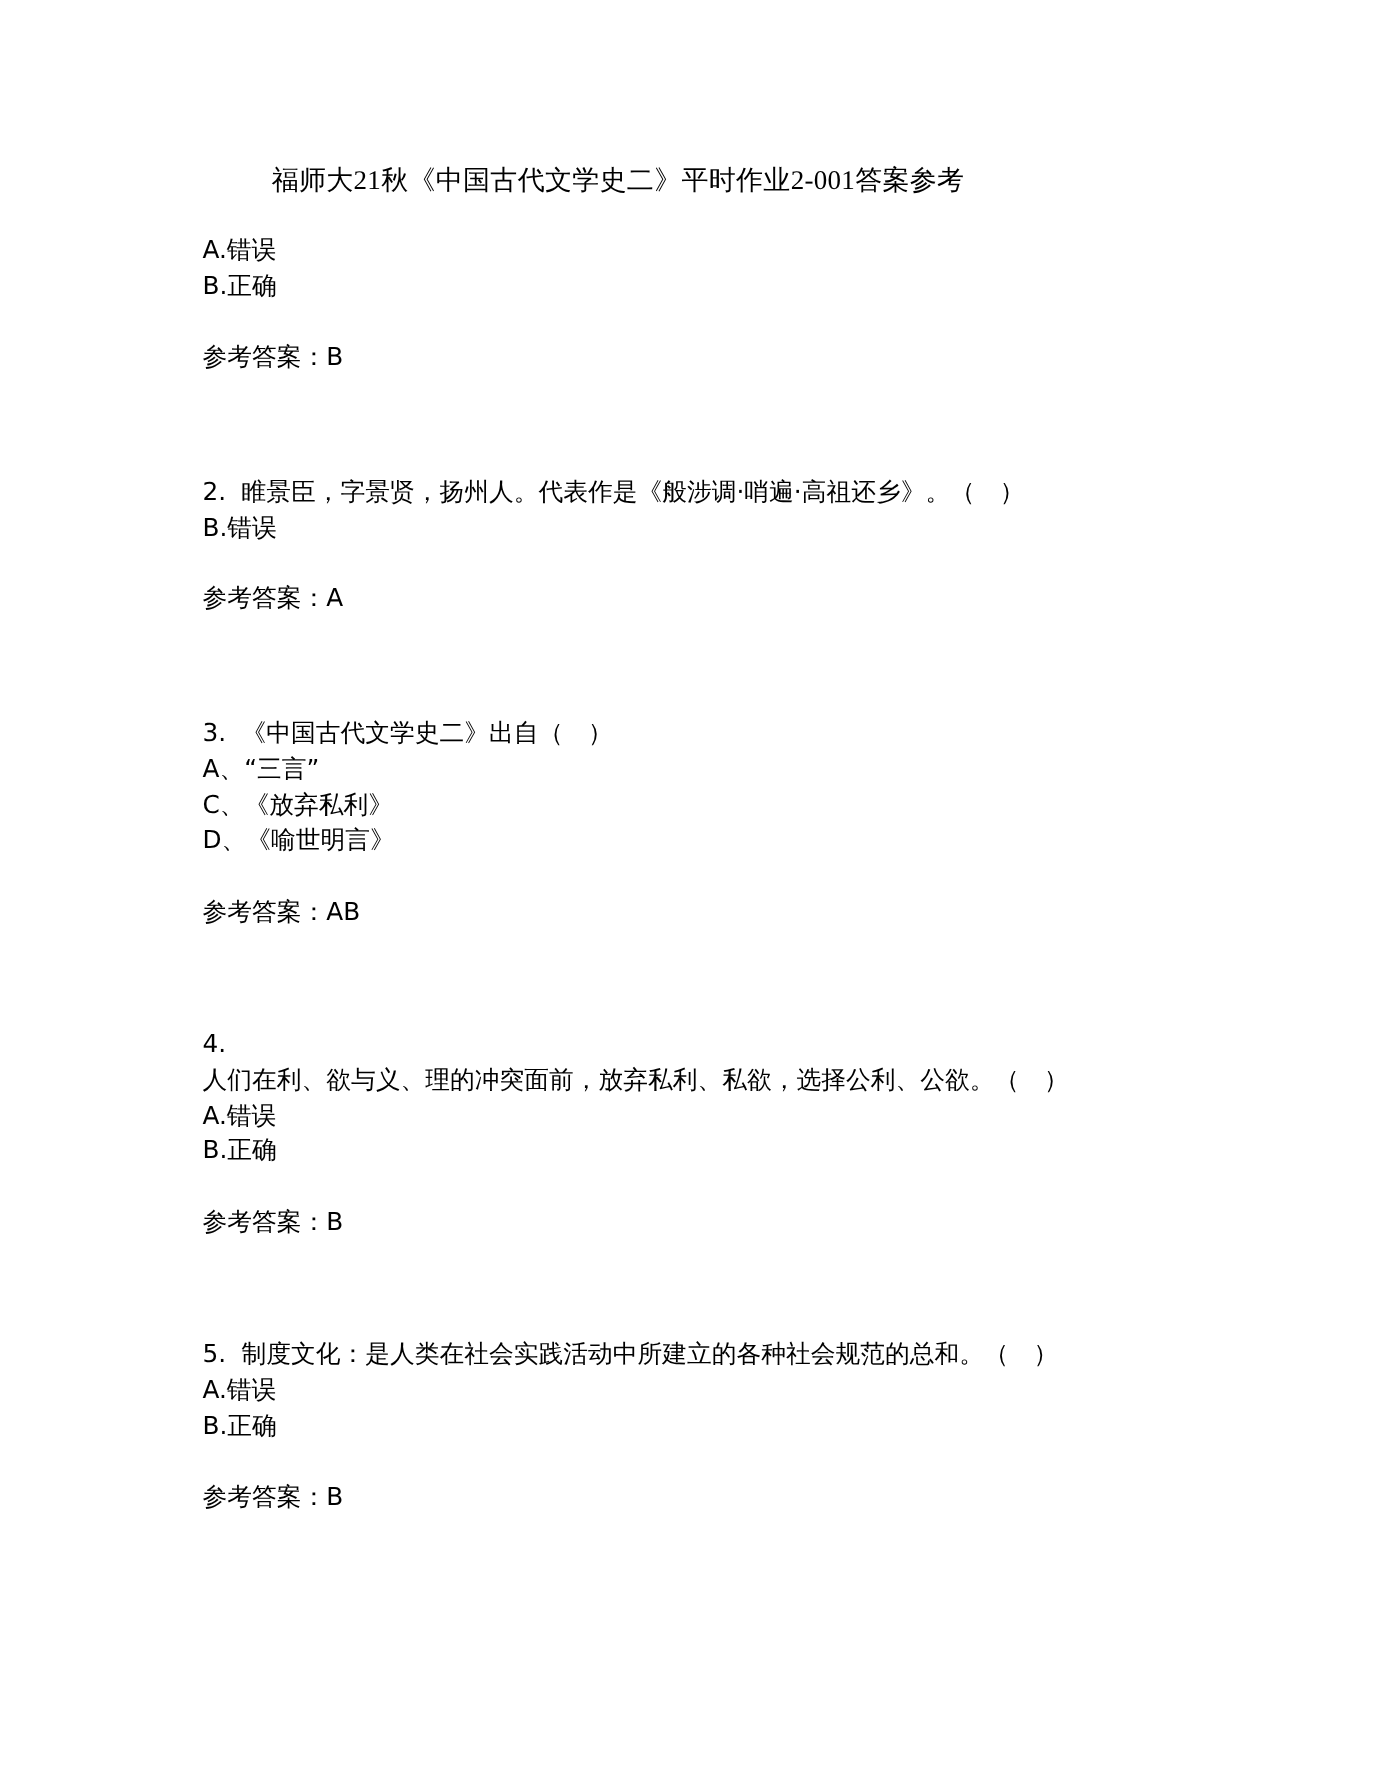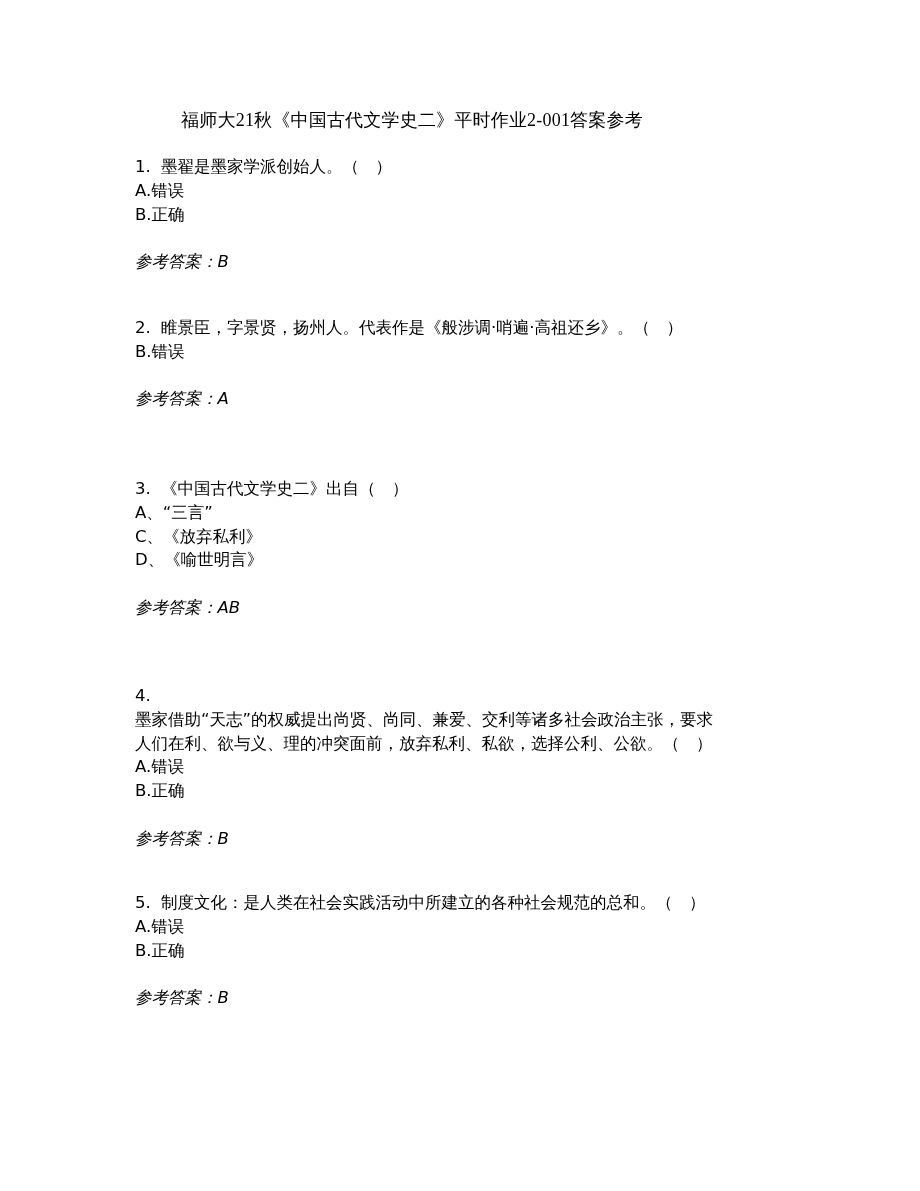--- a/index.html
+++ b/index.html
@@ -49,32 +49,30 @@
     .option {
       display: block;
       white-space: nowrap;
       height: 23.8px;
     }
     .answer {
       display: block;
       margin-top: 23.8px;
       white-space: nowrap;
       height: 23.8px;
-      font-style: italic;
     }
   </style>
 </head>
 <body>
 
 <div>
 
   <div class="doc-title">福师大21秋《中国古代文学史二》平时作业2-001答案参考</div>
 
   <div class="question" style="top:155px;">
-    <span class="line"><span class="q-num">1.</span><span>墨翟是墨家学派创始人。（　）</span></span>
     <span class="option">A.错误</span>
     <span class="option">B.正确</span>
     <span class="answer"><span>参考答案：</span><span>B</span></span>
   </div>
 
   <div class="question" style="top:316px;">
     <span class="line"><span class="q-num">2.</span><span>睢景臣，字景贤，扬州人。代表作是《般涉调·哨遍·高祖还乡》。（　）</span></span>
     <span class="option">B.错误</span>
     <span class="answer"><span>参考答案：</span><span>A</span></span>
   </div>
@@ -82,21 +80,20 @@
   <div class="question" style="top:477px;">
     <span class="line"><span class="q-num">3.</span><span>《中国古代文学史二》出自（　）</span></span>
     <span class="option">A、“三言”</span>
     <span class="option">C、《放弃私利》</span>
     <span class="option">D、《喻世明言》</span>
     <span class="answer"><span>参考答案：</span><span>AB</span></span>
   </div>
 
   <div class="question" style="top:684px;">
     <span class="q-num-block">4.</span>
-    <span class="line">墨家借助“天志”的权威提出尚贤、尚同、兼爱、交利等诸多社会政治主张，要求</span>
     <span class="line">人们在利、欲与义、理的冲突面前，放弃私利、私欲，选择公利、公欲。（　）</span>
     <span class="option">A.错误</span>
     <span class="option">B.正确</span>
     <span class="answer"><span>参考答案：</span><span>B</span></span>
   </div>
 
   <div class="question" style="top:891px;">
     <span class="line"><span class="q-num">5.</span><span>制度文化：是人类在社会实践活动中所建立的各种社会规范的总和。（　）</span></span>
     <span class="option">A.错误</span>
     <span class="option">B.正确</span>

